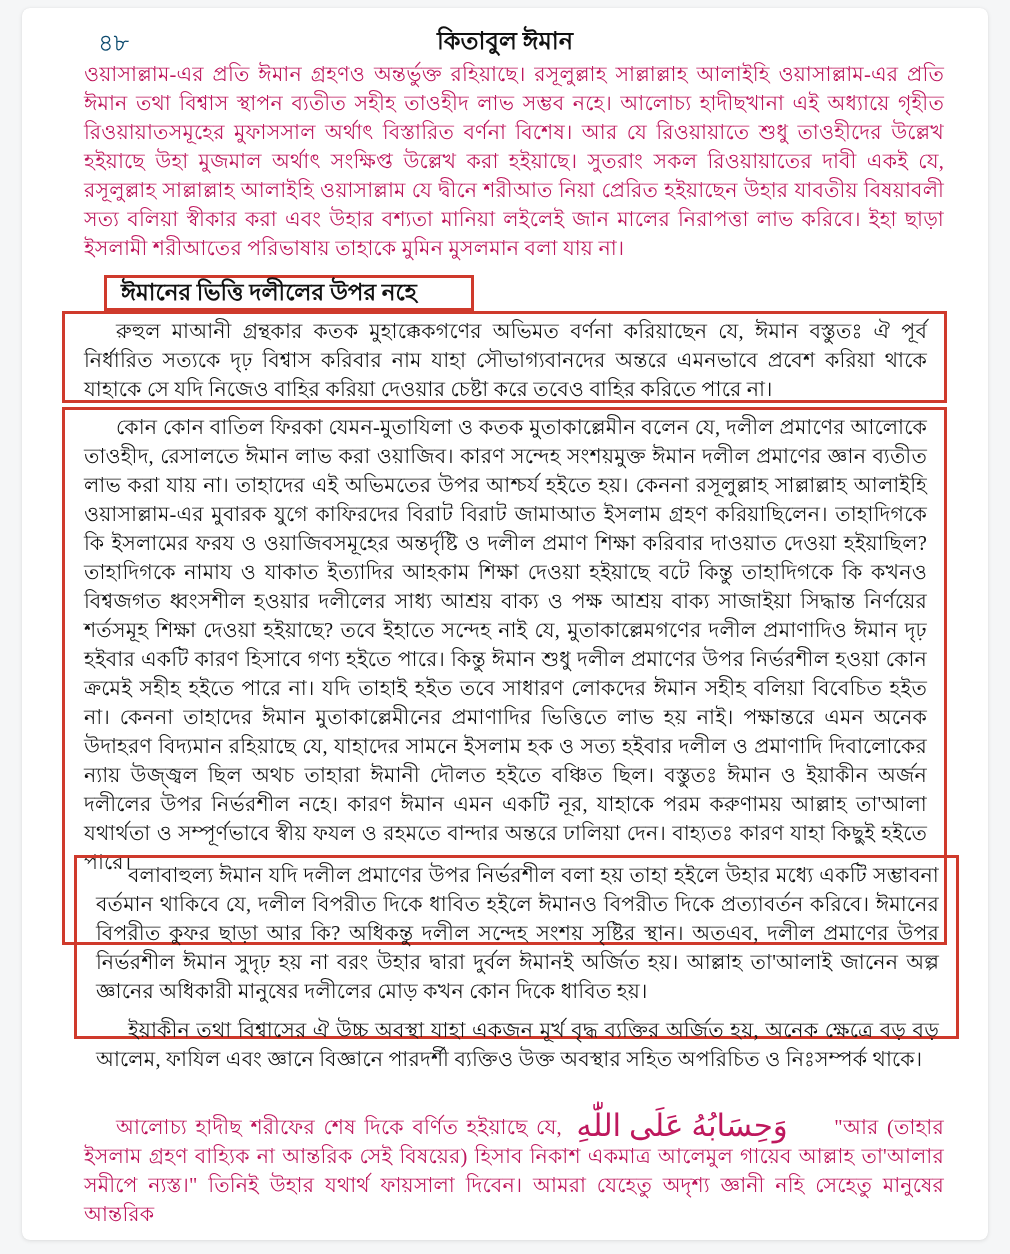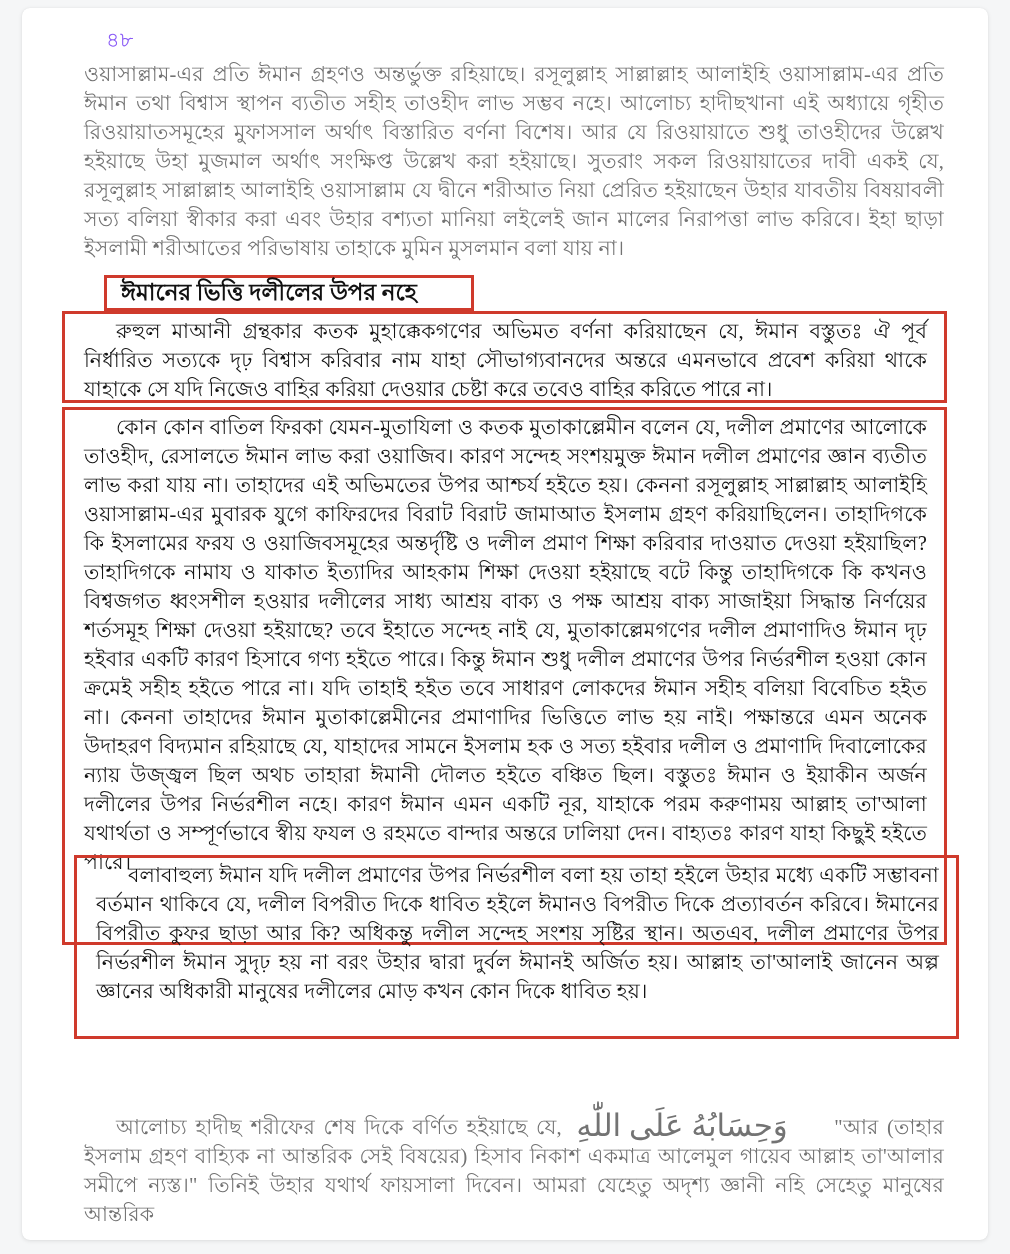--- a/index.html
+++ b/index.html
@@ -16,38 +16,38 @@
     left: 22px;
     top: 8px;
     width: 966px;
     height: 1232px;
     background: #ffffff;
     border-radius: 8px;
     box-shadow: 0 1px 4px rgba(0,0,0,0.10), 0 0 1px rgba(0,0,0,0.08);
   }
   .pg-num {
     position: absolute;
-    left: 84px;
+    left: 76px;
     top: 16px;
-    font-size: 21px;
-    color: #8b5cf6;
+    font-size: 24px;
+    color: #0c4a6e;
   }
   .pg-title {
     position: absolute;
     left: 0;
     right: 0;
     top: 14px;
     text-align: center;
     font-size: 24px;
     font-weight: bold;
     color: #111;
   }
   .body-text {
     position: absolute;
-    color: #737373;
+    color: #be185d;
     font-size: 20.5px;
     line-height: 29px;
     text-align: justify;
     letter-spacing: 0.2px;
   }
   .intro-para {
     left: 62px;
     top: 52px;
     width: 860px;
   }
@@ -98,38 +98,40 @@
   }
   p { margin: 0; }
 </style>
 </head>
 <body>
 
 <div class="page-card">
 
   <div class="pg-num">৪৮</div>
 
+  <div class="pg-title">কিতাবুল ঈমান</div>
 
   <p class="body-text intro-para">ওয়াসাল্লাম-এর প্রতি ঈমান গ্রহণও অন্তর্ভুক্ত রহিয়াছে। রসূলুল্লাহ সাল্লাল্লাহ আলাইহি ওয়াসাল্লাম-এর প্রতি ঈমান তথা বিশ্বাস স্থাপন ব্যতীত সহীহ তাওহীদ লাভ সম্ভব নহে। আলোচ্য হাদীছখানা এই অধ্যায়ে গৃহীত রিওয়ায়াতসমূহের মুফাসসাল অর্থাৎ বিস্তারিত বর্ণনা বিশেষ। আর যে রিওয়ায়াতে শুধু তাওহীদের উল্লেখ হইয়াছে উহা মুজমাল অর্থাৎ সংক্ষিপ্ত উল্লেখ করা হইয়াছে। সুতরাং সকল রিওয়ায়াতের দাবী একই যে, রসূলুল্লাহ সাল্লাল্লাহ আলাইহি ওয়াসাল্লাম যে দ্বীনে শরীআত নিয়া প্রেরিত হইয়াছেন উহার যাবতীয় বিষয়াবলী সত্য বলিয়া স্বীকার করা এবং উহার বশ্যতা মানিয়া লইলেই জান মালের নিরাপত্তা লাভ করিবে। ইহা ছাড়া ইসলামী শরীআতের পরিভাষায় তাহাকে মুমিন মুসলমান বলা যায় না।</p>
 
   <div class="red-box red-heading hdg1">
     <span>ঈমানের ভিত্তি দলীলের উপর নহে</span>
   </div>
 
   <div class="red-box boxA">
     <p class="box-inner indent">রুহুল মাআনী গ্রন্থকার কতক মুহাক্কেকগণের অভিমত বর্ণনা করিয়াছেন যে, ঈমান বস্তুতঃ ঐ পূর্ব নির্ধারিত সত্যকে দৃঢ় বিশ্বাস করিবার নাম যাহা সৌভাগ্যবানদের অন্তরে এমনভাবে প্রবেশ করিয়া থাকে যাহাকে সে যদি নিজেও বাহির করিয়া দেওয়ার চেষ্টা করে তবেও বাহির করিতে পারে না।</p>
   </div>
 
   <div class="red-box boxB">
     <p class="box-inner indent">কোন কোন বাতিল ফিরকা যেমন-মুতাযিলা ও কতক মুতাকাল্লেমীন বলেন যে, দলীল প্রমাণের আলোকে তাওহীদ, রেসালতে ঈমান লাভ করা ওয়াজিব। কারণ সন্দেহ সংশয়মুক্ত ঈমান দলীল প্রমাণের জ্ঞান ব্যতীত লাভ করা যায় না। তাহাদের এই অভিমতের উপর আশ্চর্য হইতে হয়। কেননা রসূলুল্লাহ সাল্লাল্লাহ আলাইহি ওয়াসাল্লাম-এর মুবারক যুগে কাফিরদের বিরাট বিরাট জামাআত ইসলাম গ্রহণ করিয়াছিলেন। তাহাদিগকে কি ইসলামের ফরয ও ওয়াজিবসমূহের অন্তর্দৃষ্টি ও দলীল প্রমাণ শিক্ষা করিবার দাওয়াত দেওয়া হইয়াছিল? তাহাদিগকে নামায ও যাকাত ইত্যাদির আহকাম শিক্ষা দেওয়া হইয়াছে বটে কিন্তু তাহাদিগকে  কি কখনও বিশ্বজগত ধ্বংসশীল হওয়ার দলীলের সাধ্য আশ্রয় বাক্য ও পক্ষ আশ্রয় বাক্য সাজাইয়া সিদ্ধান্ত নির্ণয়ের শর্তসমূহ শিক্ষা দেওয়া হইয়াছে? তবে ইহাতে সন্দেহ নাই যে, মুতাকাল্লেমগণের দলীল প্রমাণাদিও ঈমান দৃঢ় হইবার একটি কারণ হিসাবে গণ্য হইতে পারে। কিন্তু ঈমান শুধু দলীল প্রমাণের উপর নির্ভরশীল হওয়া কোন ক্রমেই সহীহ হইতে পারে না। যদি তাহাই হইত তবে সাধারণ লোকদের ঈমান সহীহ বলিয়া বিবেচিত হইত না। কেননা তাহাদের ঈমান মুতাকাল্লেমীনের প্রমাণাদির ভিত্তিতে লাভ হয় নাই। পক্ষান্তরে এমন অনেক উদাহরণ বিদ্যমান রহিয়াছে যে, যাহাদের সামনে ইসলাম হক ও সত্য হইবার দলীল ও প্রমাণাদি  দিবালোকের ন্যায় উজ্জ্বল ছিল অথচ তাহারা ঈমানী দৌলত হইতে বঞ্চিত ছিল। বস্তুতঃ ঈমান ও ইয়াকীন অর্জন দলীলের উপর নির্ভরশীল নহে। কারণ ঈমান এমন একটি নূর, যাহাকে পরম করুণাময়  আল্লাহ তা'আলা যথার্থতা ও সম্পূর্ণভাবে স্বীয় ফযল ও রহমতে বান্দার অন্তরে ঢালিয়া দেন। বাহ্যতঃ কারণ যাহা কিছুই হইতে পারে।</p>
   </div>
 
   <div class="red-box boxC">
     <div class="box-inner">
       <p class="indent">বলাবাহুল্য ঈমান যদি দলীল প্রমাণের উপর নির্ভরশীল বলা হয় তাহা হইলে উহার মধ্যে একটি সম্ভাবনা বর্তমান থাকিবে যে, দলীল বিপরীত দিকে ধাবিত হইলে ঈমানও বিপরীত দিকে প্রত্যাবর্তন করিবে। ঈমানের বিপরীত কুফর ছাড়া আর কি? অধিকন্তু দলীল সন্দেহ সংশয় সৃষ্টির স্থান। অতএব, দলীল প্রমাণের উপর নির্ভরশীল ঈমান সুদৃঢ় হয় না বরং উহার দ্বারা  দুর্বল ঈমানই অর্জিত হয়। আল্লাহ তা'আলাই জানেন অল্প জ্ঞানের অধিকারী মানুষের দলীলের মোড় কখন কোন দিকে ধাবিত হয়।</p>
+      <p class="indent para2">ইয়াকীন তথা বিশ্বাসের ঐ উচ্চ অবস্থা যাহা একজন মূর্খ বৃদ্ধ ব্যক্তির অর্জিত হয়, অনেক ক্ষেত্রে বড় বড় আলেম, ফাযিল এবং জ্ঞানে বিজ্ঞানে পারদর্শী ব্যক্তিও উক্ত অবস্থার সহিত অপরিচিত ও নিঃসম্পর্ক থাকে।</p>
     </div>
   </div>
 
 
   <p class="body-text closing-para indent">
     <span>আলোচ্য হাদীছ শরীফের শেষ দিকে বর্ণিত হইয়াছে যে,</span>
     <span class="arabic-inline">وَحِسَابُهُ عَلَى اللّٰهِ</span>
     <span>"আর (তাহার ইসলাম গ্রহণ বাহ্যিক না আন্তরিক সেই বিষয়ের) হিসাব নিকাশ একমাত্র আলেমুল গায়েব আল্লাহ তা'আলার সমীপে ন্যস্ত।" তিনিই উহার যথার্থ ফায়সালা দিবেন। আমরা যেহেতু অদৃশ্য জ্ঞানী নহি সেহেতু মানুষের আন্তরিক</span>
   </p>
 

